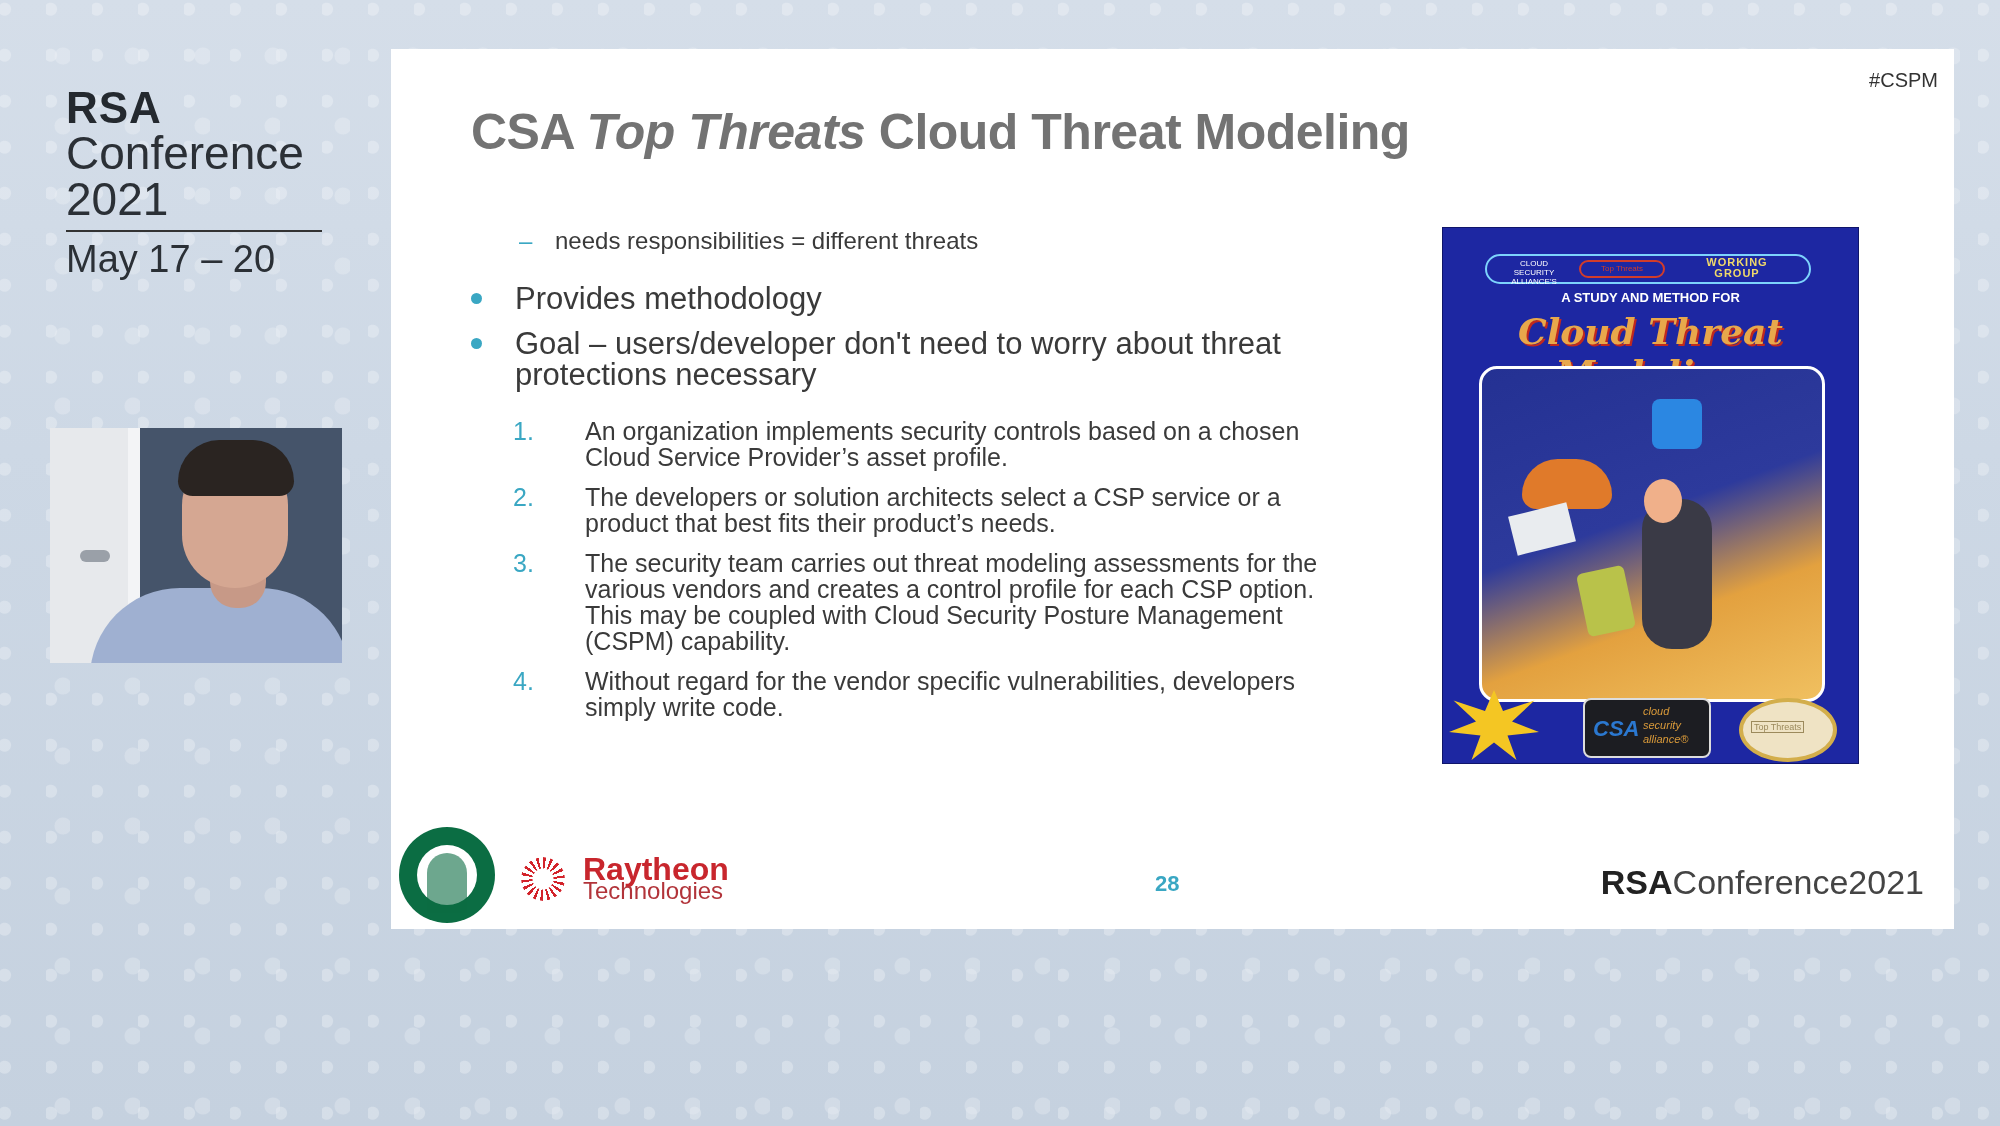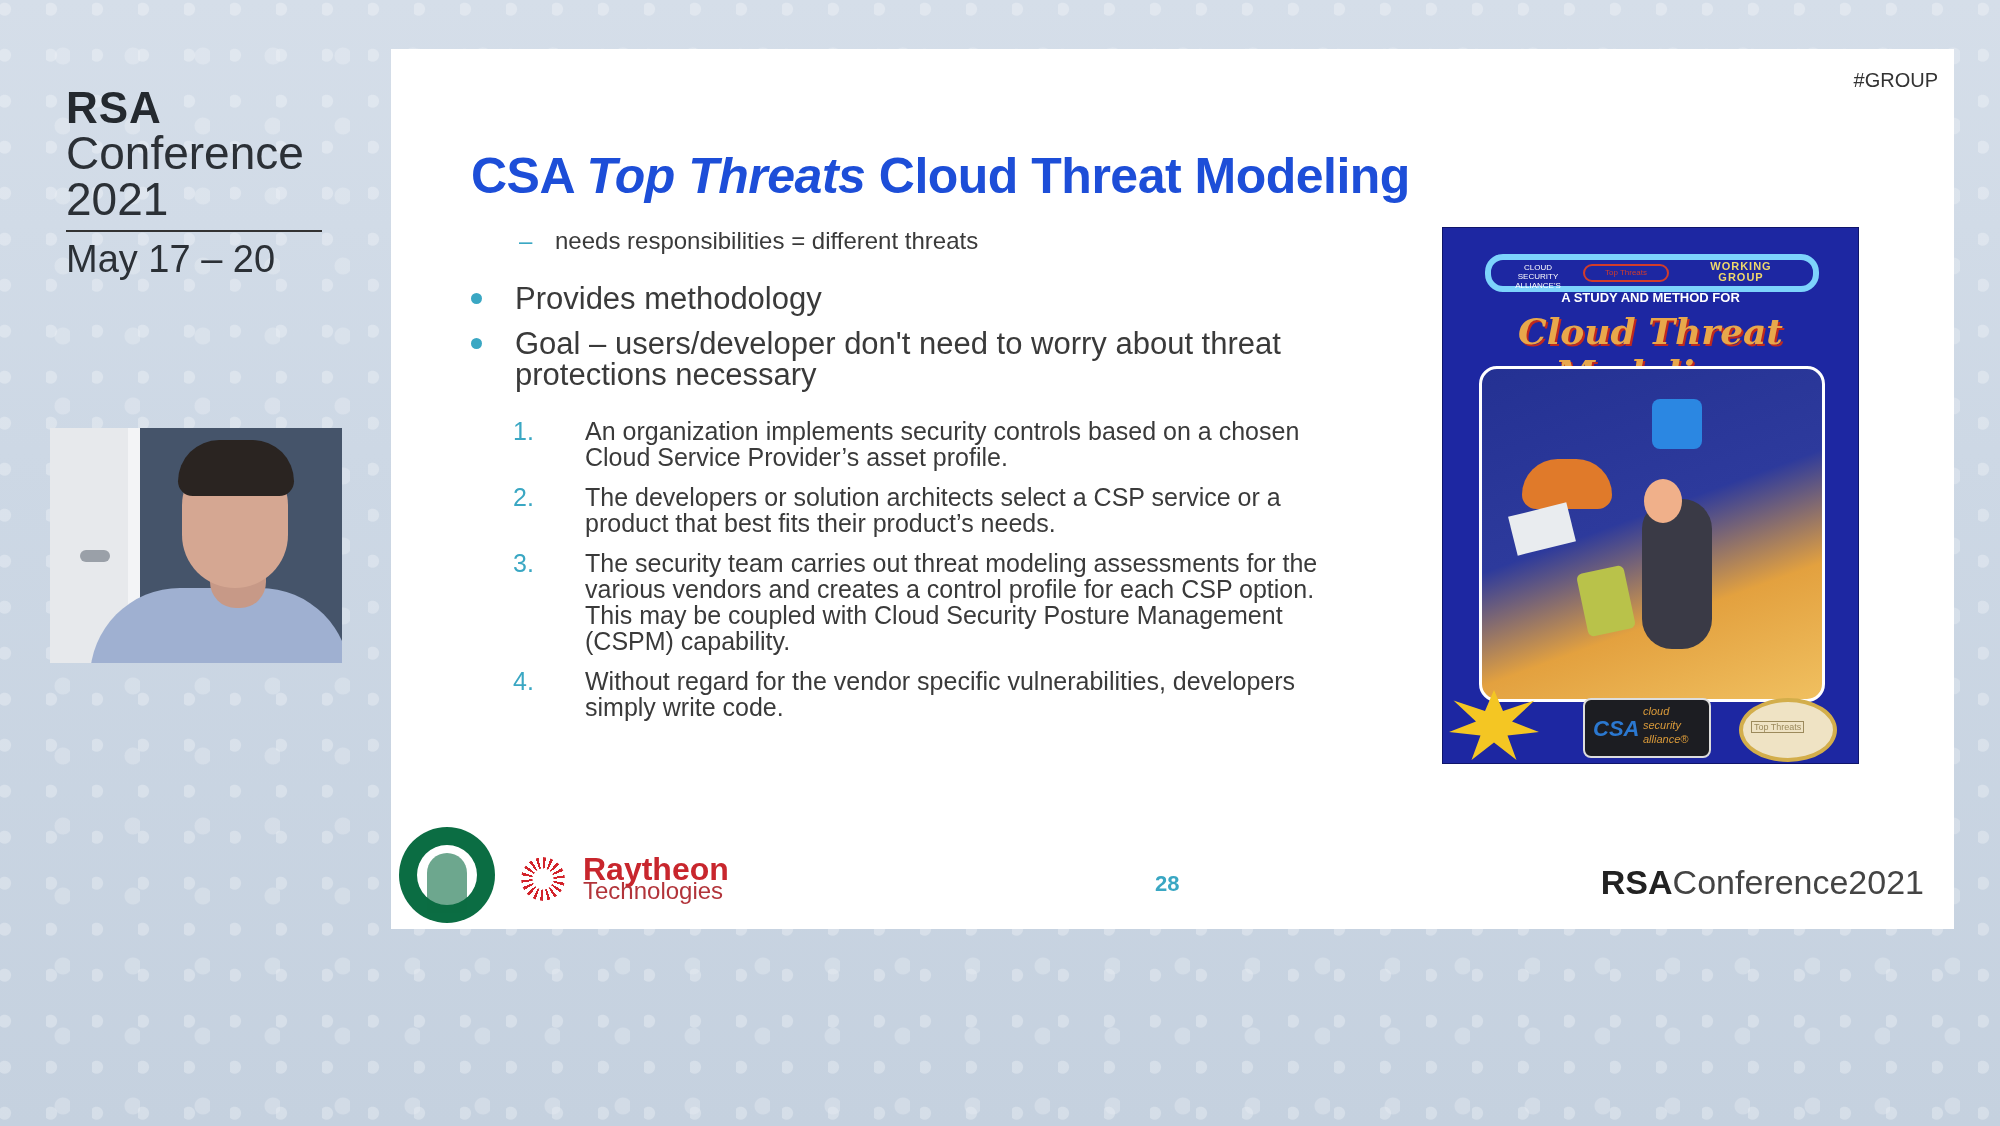--- a/index.html
+++ b/index.html
@@ -30,33 +30,33 @@
   .webcam .knob { position:absolute; left:30px; top:122px; width:30px; height:12px; border-radius:6px; background:#9aa0a8; }
   .webcam .wall { position:absolute; left:90px; top:0; right:0; bottom:0; background:#45546a; }
   .webcam .shirt { position:absolute; left:40px; top:160px; width:260px; height:120px; border-radius:90px 90px 0 0; background:#9fb0d1; }
   .webcam .neck { position:absolute; left:160px; top:120px; width:56px; height:60px; background:#c79987; border-radius:0 0 26px 26px; }
   .webcam .face { position:absolute; left:132px; top:30px; width:106px; height:130px; border-radius:48px 48px 54px 54px; background:#d5a792; }
   .webcam .hair { position:absolute; left:128px; top:12px; width:116px; height:56px; border-radius:56px 56px 20px 20px; background:#2a2421; }
 
   
   .slide { position:absolute; left:391px; top:49px; width:1563px; height:880px; background:#ffffff; }
   .hashtag { position:absolute; right:16px; top:20px; font-size:20px; color:#333; }
-  .title { position:absolute; left:80px; top:54px; font-size:50px; font-weight:bold; color:#1d4ed8; letter-spacing:-0.5px;margin-top:44px; }
+  .title { position:absolute; left:80px; top:54px; font-size:50px; font-weight:bold; color:#737373; letter-spacing:-0.5px; }
   .title em { font-style:italic; }
   .content { position:absolute; left:80px; top:180px; width:880px; color:#3a3a3a; }
   .b1 { position:relative; padding-left:44px; font-size:31px; line-height:31px; margin-bottom:14px; }
   .b1 .dot { position:absolute; left:0; top:10px; width:11px; height:11px; border-radius:50%; background:#3aa7c3; }
   .b2 { position:relative; padding-left:84px; font-size:24px; margin:-2px 0 28px 0; }
   .b2 .dash { position:absolute; left:48px; top:0; color:#3aa7c3; }
   .ol { margin-top:4px; }
   .oli { position:relative; padding-left:114px; font-size:25px; line-height:26px; margin-bottom:14px; }
   .oli .num { position:absolute; left:42px; top:0; color:#3aa7c3; }
 
   .cover { position:absolute; left:1051px; top:178px; width:415px; height:535px; background:#1d27a2; border:1px solid #0f156a; overflow:hidden; }
-  .cover .pill { position:absolute; left:42px; top:26px; width:322px; height:26px; border:6px solid #7dd3fc; border-radius:18px; }
+  .cover .pill { position:absolute; left:42px; top:26px; width:322px; height:26px; border:2px solid #7dd3fc; border-radius:18px; }
   .cover .pill .csa-s { position:absolute; left:12px; top:3px; font-size:8px; color:#fff; line-height:9px; text-align:center; }
   .cover .pill .tt { position:absolute; left:92px; top:4px; width:82px; height:14px; border:2px solid #d23c2a; border-radius:10px; font-size:8px; color:#d23c2a; text-align:center; line-height:14px; }
   .cover .pill .wg { position:absolute; left:200px; top:1px; font-size:11px; font-weight:bold; color:#f0d96a; line-height:11px; text-align:center; letter-spacing:1px; }
   .cover .study { position:absolute; left:0; right:0; top:62px; text-align:center; font-size:13px; font-weight:bold; color:#fff; }
   .cover .ctm { position:absolute; left:0; right:0; top:82px; text-align:center; font-family:"DejaVu Serif", serif; font-style:italic; font-weight:bold; font-size:36px; color:#e8a84b; text-shadow:2px 2px 0 #c0281e; }
   .cover .art { position:absolute; left:36px; top:138px; width:340px; height:330px; border:3px solid #fff; border-radius:18px; background:
       linear-gradient(160deg, #243193 0%, #2d3a9c 45%, #e3a13f 70%, #f0c060 100%); overflow:hidden; }
   .cover .art .burger { position:absolute; left:40px; top:90px; width:90px; height:50px; border-radius:50px 50px 20px 20px; background:#e07a2a; }
   .cover .art .puzzle { position:absolute; left:170px; top:30px; width:50px; height:50px; background:#2b87e2; border-radius:8px; }
   .cover .art .man { position:absolute; left:160px; top:130px; width:70px; height:150px; border-radius:30px; background:#3a3a46; }
@@ -103,21 +103,21 @@
   <div class="doorframe"></div>
   <div class="knob"></div>
   <div class="wall"></div>
   <div class="shirt"></div>
   <div class="neck"></div>
   <div class="face"></div>
   <div class="hair"></div>
 </div>
 
 <div class="slide">
-  <div class="hashtag">#GROUP</div>
+  <div class="hashtag">#CSPM</div>
   <div class="title"><span>CSA </span><em>Top Threats</em><span> Cloud Threat Modeling</span></div>
 
   <div class="content">
     <div class="b2"><span class="dash">–</span><span>needs responsibilities = different threats</span></div>
     <div class="b1"><span class="dot"></span><span>Provides methodology</span></div>
     <div class="b1" style="margin-bottom:28px;"><span class="dot"></span><span>Goal – users/developer don't need to worry about threat protections necessary</span></div>
     <div class="ol">
       <div class="oli"><span class="num">1.</span><span>An organization implements security controls based on a chosen Cloud Service Provider’s asset profile.</span></div>
       <div class="oli"><span class="num">2.</span><span>The developers or solution architects select a CSP service or a product that best fits their product’s needs.</span></div>
       <div class="oli"><span class="num">3.</span><span>The security team carries out threat modeling assessments for the various vendors and creates a control profile for each CSP option. This may be coupled with Cloud Security Posture Management (CSPM) capability.</span></div>

